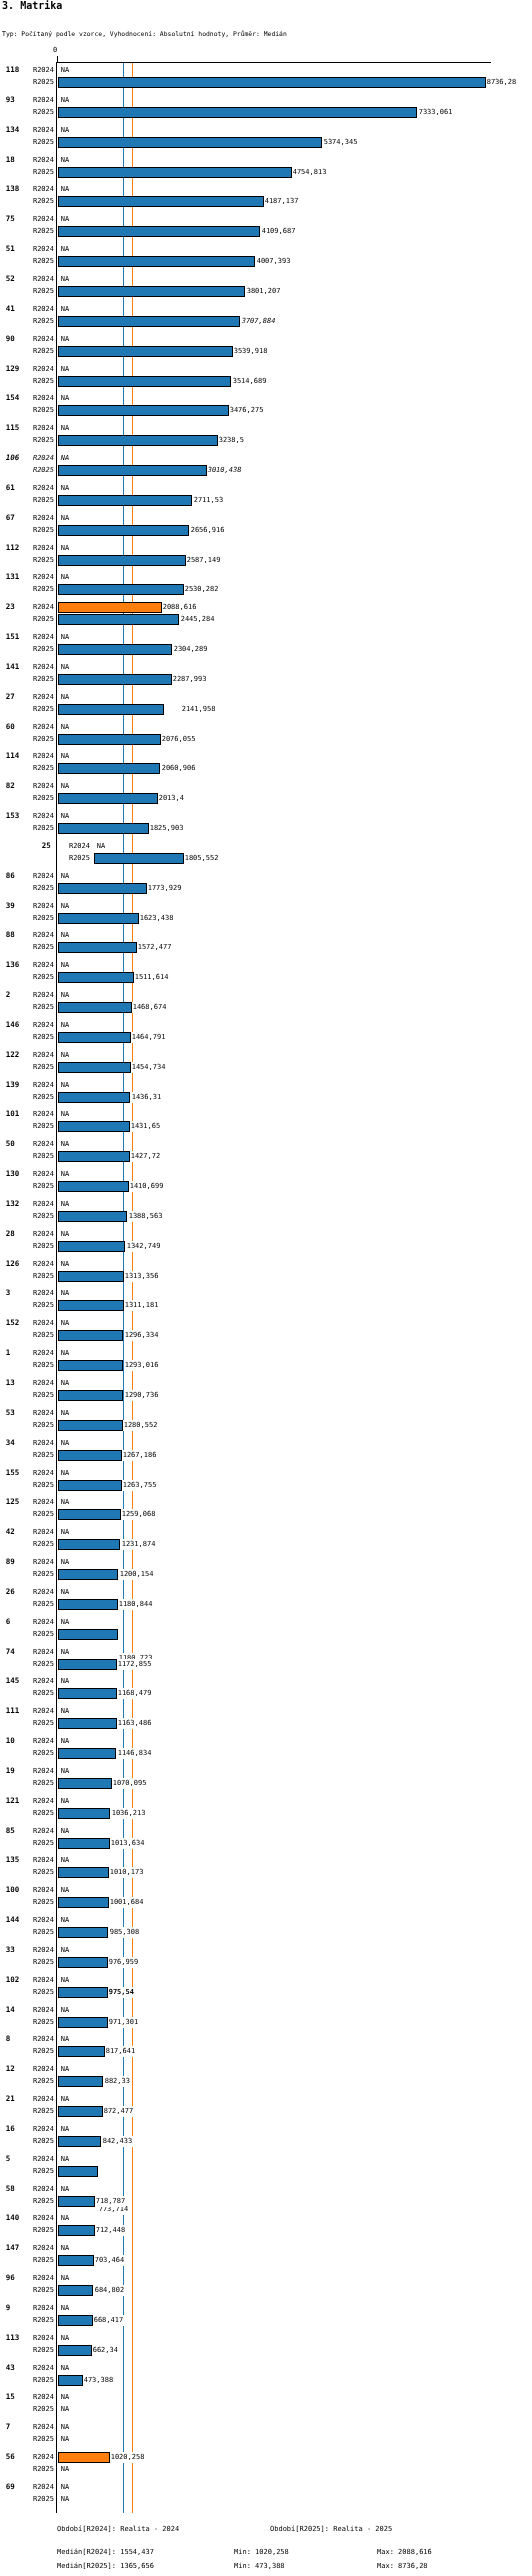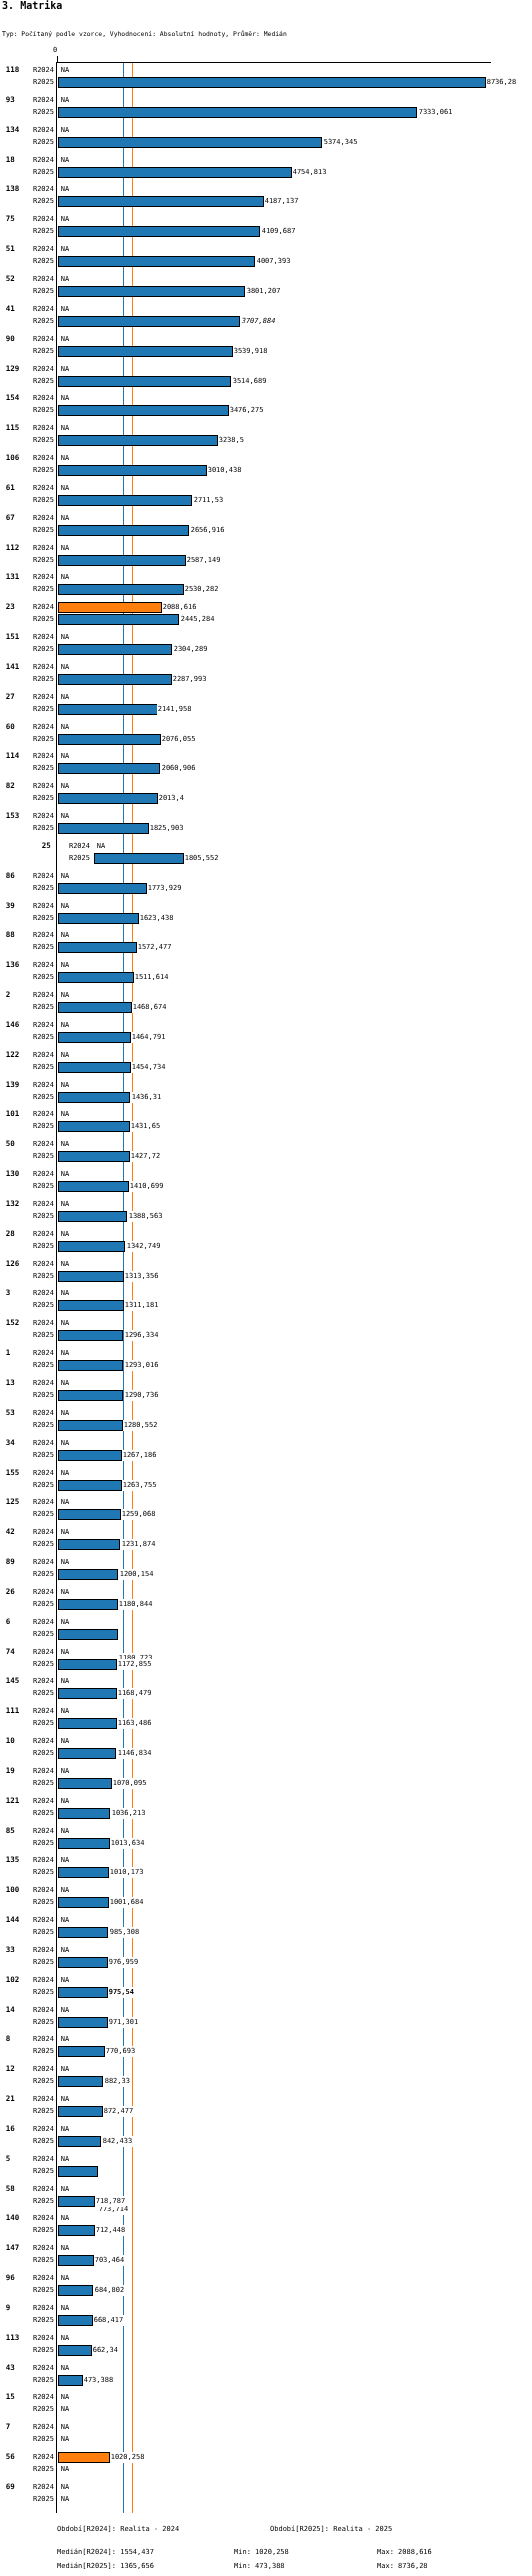--- a/index.html
+++ b/index.html
@@ -147,21 +147,21 @@
           <div class="val" style="top: 12px; left: 229px;">3476,275</div>
         </div>
         <div class="group" style="top: 360px;">
           <div class="gid">115</div>
           <div class="slab" style="top: 0px;">R2024</div>
           <div class="val na" style="top: 0px; left: 60px;">NA</div>
           <div class="slab" style="top: 12px;">R2025</div>
           <div class="bar blue" style="top: 12px; left: 58px; width: 158px;"></div>
           <div class="val" style="top: 12px; left: 218px;">3238,5</div>
         </div>
-        <div class="group" style="top: 390px;">
+        <div class="group" style="top: 390px; font-style: italic;">
           <div class="gid">106</div>
           <div class="slab" style="top: 0px;">R2024</div>
           <div class="val na" style="top: 0px; left: 60px;">NA</div>
           <div class="slab" style="top: 12px;">R2025</div>
           <div class="bar blue" style="top: 12px; left: 58px; width: 147px;"></div>
           <div class="val" style="top: 12px; left: 207px;">3010,438</div>
         </div>
         <div class="group" style="top: 420px;">
           <div class="gid">61</div>
           <div class="slab" style="top: 0px;">R2024</div>
@@ -218,21 +218,21 @@
           <div class="slab" style="top: 12px;">R2025</div>
           <div class="bar blue" style="top: 12px; left: 58px; width: 112px;"></div>
           <div class="val" style="top: 12px; left: 172px;">2287,993</div>
         </div>
         <div class="group" style="top: 629px;">
           <div class="gid">27</div>
           <div class="slab" style="top: 0px;">R2024</div>
           <div class="val na" style="top: 0px; left: 60px;">NA</div>
           <div class="slab" style="top: 12px;">R2025</div>
           <div class="bar blue" style="top: 12px; left: 58px; width: 104px;"></div>
-          <div class="val" style="top: 12px; left: 157px;">2141,958</div>
+          <div class="val" style="top: 12px; left: 181px;">2141,958</div>
         </div>
         <div class="group" style="top: 659px;">
           <div class="gid">60</div>
           <div class="slab" style="top: 0px;">R2024</div>
           <div class="val na" style="top: 0px; left: 60px;">NA</div>
           <div class="slab" style="top: 12px;">R2025</div>
           <div class="bar blue" style="top: 12px; left: 58px; width: 101px;"></div>
           <div class="val" style="top: 12px; left: 161px;">2076,055</div>
         </div>
         <div class="group" style="top: 688px;">
@@ -578,21 +578,21 @@
           <div class="slab" style="top: 12px;">R2025</div>
           <div class="bar blue" style="top: 12px; left: 58px; width: 48px;"></div>
           <div class="val" style="top: 12px; left: 108px;">971,301</div>
         </div>
         <div class="group" style="top: 1971px;">
           <div class="gid">8</div>
           <div class="slab" style="top: 0px;">R2024</div>
           <div class="val na" style="top: 0px; left: 60px;">NA</div>
           <div class="slab" style="top: 12px;">R2025</div>
           <div class="bar blue" style="top: 12px; left: 58px; width: 45px;"></div>
-          <div class="val" style="top: 12px; left: 105px;">770,693</div>
+          <div class="val" style="top: 12px; left: 105px;">817,641</div>
         </div>
         <div class="group" style="top: 2001px;">
           <div class="gid">12</div>
           <div class="slab" style="top: 0px;">R2024</div>
           <div class="val na" style="top: 0px; left: 60px;">NA</div>
           <div class="slab" style="top: 12px;">R2025</div>
           <div class="bar blue" style="top: 12px; left: 58px; width: 43px;"></div>
           <div class="val" style="top: 12px; left: 104px;">882,33</div>
         </div>
         <div class="group" style="top: 2031px;">

